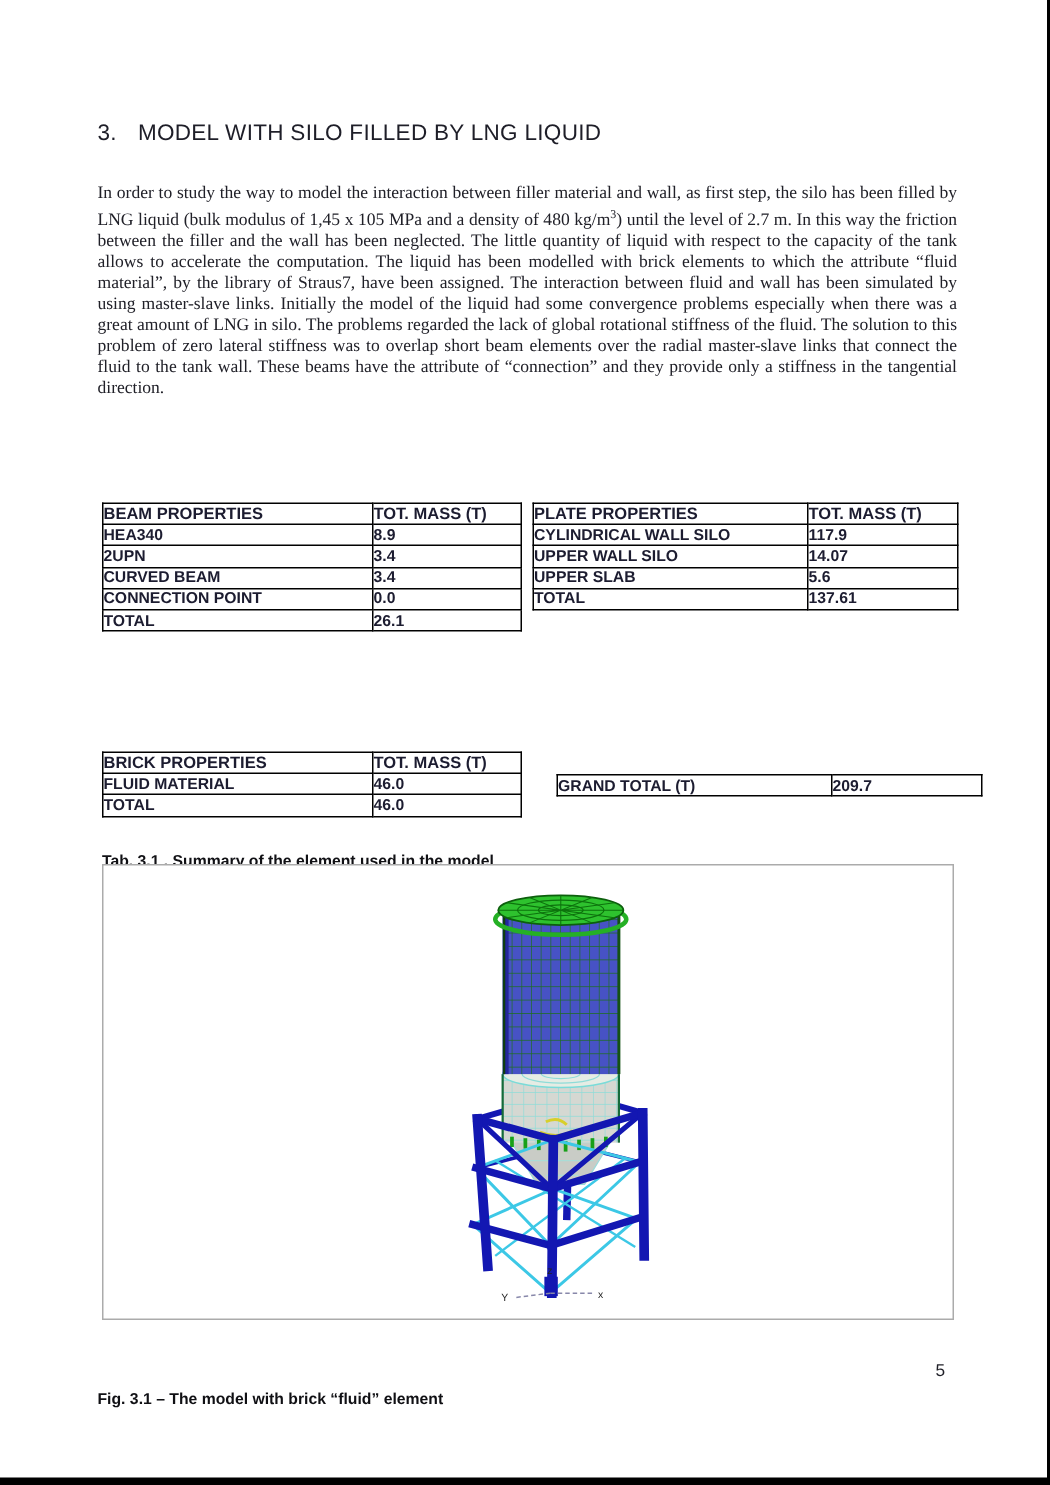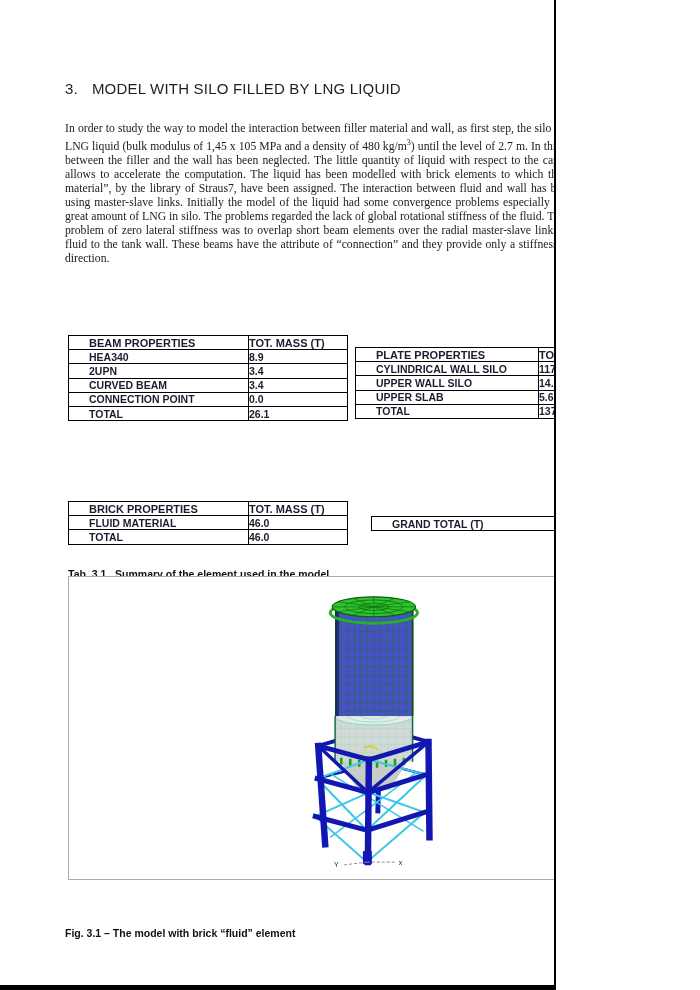--- a/index.html
+++ b/index.html
@@ -1,32 +1,32 @@
 <!DOCTYPE html>
 <html><head>
 <meta charset="utf-8">
 <style>
   html,body{margin:0;padding:0;background:#fff;}
-  .page{position:relative;width:556px;height:990px;background:#ffffff;overflow:hidden;
+  .page{position:relative;width:700px;height:990px;background:#ffffff;overflow:hidden;
         font-family:"Liberation Sans",sans-serif;color:#202024;}
   .edge-right{position:absolute;top:0;right:0;width:2px;height:100%;background:#000;}
   .edge-bottom{position:absolute;left:0;bottom:0;width:100%;height:5px;background:#000;}
 
   .heading{position:absolute;left:65px;top:80px;font-size:15px;font-weight:400;
            color:#1e1e28;letter-spacing:.2px;white-space:nowrap;}
   .heading .num{margin-right:14px;}
 
   .para{position:absolute;left:65px;top:122px;width:573px;font-size:11.7px;
         line-height:14px;text-align:justify;color:#202028;font-family:Liberation Serif, serif;}
   .para sup{font-size:8px;}
 
   table.props{position:absolute;border-collapse:collapse;table-layout:fixed;
               font-size:10.5px;font-weight:700;color:#1c1c30;background:#fff;
               border:1.5px solid #000;}
-  table.props td{border:1px solid #000;height:13.2px;padding:0 0 0 20px;overflow:hidden;
+  table.props td{border:1px solid #000;height:13.2px;padding:0 0 0 0;overflow:hidden;
                  white-space:nowrap;vertical-align:middle;}
   table.props td.val{padding:0;}
   table.props tr.th td{font-size:11px;}
 
   .caption{position:absolute;font-size:10.5px;font-weight:700;color:#101014;white-space:nowrap;margin-top:32px;}
 
   .figure-box{position:absolute;left:68px;top:576px;width:566px;height:302px;
               border:1px solid #ababab;background:#fff;}
   .figure-box svg{display:block;}
 
@@ -70,21 +70,21 @@
           <td>CONNECTION POINT</td>
           <td class="val">0.0</td>
         </tr>
     <tr>
           <td>TOTAL</td>
           <td class="val">26.1</td>
         </tr>
   </tbody>
     </table>
 
-  <table class="props" style="left:355px;top:347px;width:283px;">
+  <table class="props" style="left:355px;top:335px;width:283px;">
     <colgroup>
         <col style="width:183px">
         <col style="width:100px">
       </colgroup>
     <tbody>
         <tr class="th">
       <td>PLATE PROPERTIES</td>
       <td class="val">TOT. MASS (T)</td>
     </tr>
     <tr>

